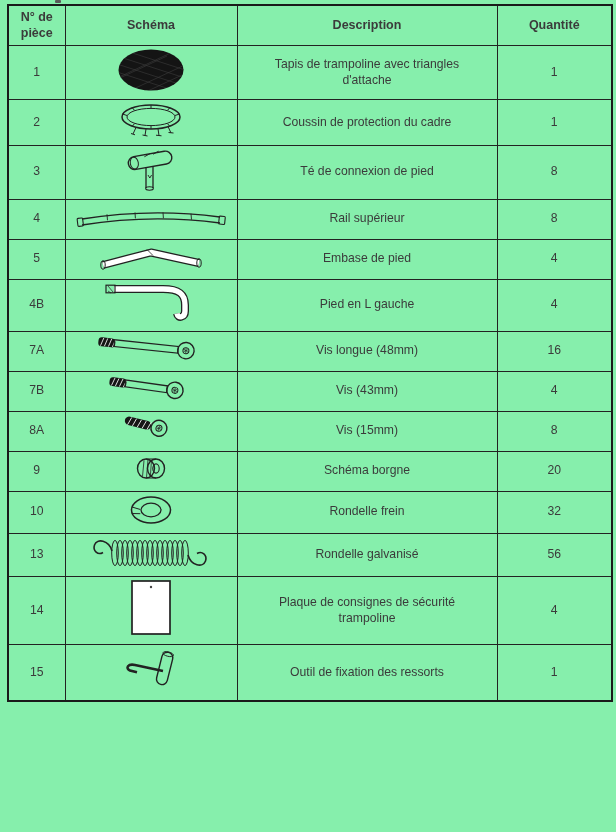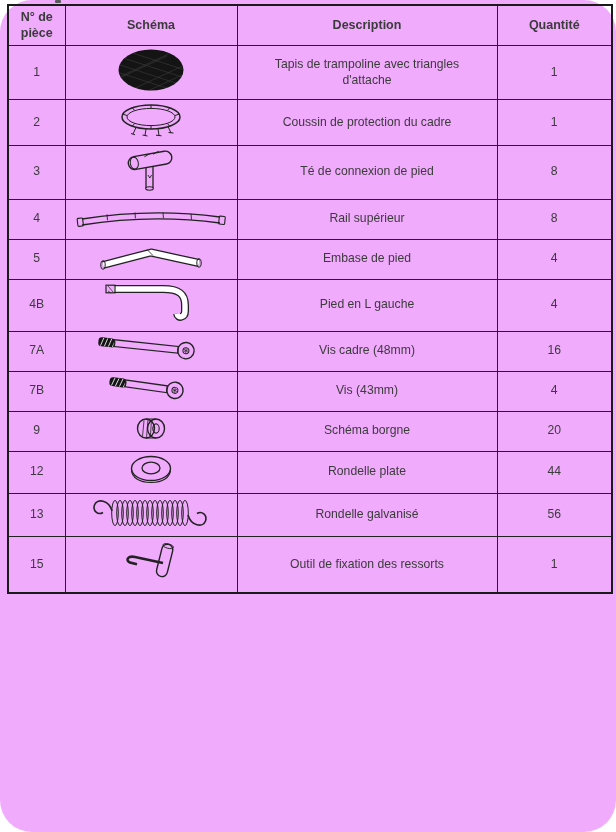--- a/index.html
+++ b/index.html
@@ -1,17 +1,17 @@
 <!DOCTYPE html>
 <html><head>
 <meta charset="utf-8">
 <style>
   html,body { margin:0; padding:0; background:#ffffff; }
   body { width:616px; height:832px; font-family:"Liberation Sans", sans-serif; position:relative; overflow:hidden; }
-  .sheet { position:absolute; inset:0; background:#f0abfc;border-radius:32px; }
+  .sheet { position:absolute; inset:0; background:#86efac; }
   .frag { position:absolute; left:55px; top:0; width:6px; height:3px; background:#5a5a5a; border-radius:1px; }
   table.parts { position:absolute; left:7px; top:4px; width:604px; border-collapse:collapse; table-layout:fixed; border:2px solid #1a1a1a; }
   th, td { border:1.5px solid #222222; text-align:center; vertical-align:middle; color:#3b3b3b; }
   th { font-size:12.5px; font-weight:bold; padding:4px 2px; line-height:1.25; height:30px; }
   td { font-size:12.2px; line-height:1.3; padding:2px 4px; height:35px; }
   td.c-desc { padding:2px 20px;text-align:center; }
   .icon { display:inline-block; line-height:0; }
   .icon svg { display:block; }
   .s { stroke:#222; fill:none; }
 </style>
@@ -129,67 +129,81 @@
     <td><span class="icon"><svg width="110" height="28" viewBox="0 0 110 28">
       <g transform="rotate(6 55 13)">
         <rect x="2" y="7.5" width="17" height="9" rx="3.5" fill="#161616"></rect>
         <path d="M7,8 l-2.5,8 M11,8 l-2.5,8 M15,8 l-2.5,8 M19,8 l-2.5,8" stroke="#fff" stroke-width="0.8"></path>
         <rect class="s" x="18" y="8.6" width="64" height="6.8" fill="#fff" stroke-width="1.2"></rect>
         <circle class="s" cx="90" cy="12" r="8.2" fill="#fff" stroke-width="1.4"></circle>
         <circle class="s" cx="90" cy="12" r="3" stroke-width="1"></circle>
         <path class="s" d="M90,9.6 v4.8 M87.9,10.8 l4.2,2.4 M92.1,10.8 l-4.2,2.4" stroke-width="0.7"></path>
       </g>
               </svg></span></td>
-    <td class="c-desc">Vis cadre (48mm)</td>
+    <td class="c-desc">Vis longue (48mm)</td>
     <td>16</td>
   </tr>
 
   <tr>
     <td>7B</td>
     <td><span class="icon"><svg width="88" height="28" viewBox="0 0 88 28">
       <g transform="rotate(8 44 13)">
         <rect x="2" y="7.5" width="17" height="9" rx="3.5" fill="#161616"></rect>
         <path d="M7,8 l-2.5,8 M11,8 l-2.5,8 M15,8 l-2.5,8 M19,8 l-2.5,8" stroke="#fff" stroke-width="0.8"></path>
         <rect class="s" x="18" y="8.6" width="42" height="6.8" fill="#fff" stroke-width="1.2"></rect>
         <circle class="s" cx="68" cy="12" r="8.2" fill="#fff" stroke-width="1.4"></circle>
         <circle class="s" cx="68" cy="12" r="3" stroke-width="1"></circle>
         <path class="s" d="M68,9.6 v4.8 M65.9,10.8 l4.2,2.4 M70.1,10.8 l-4.2,2.4" stroke-width="0.7"></path>
       </g>
               </svg></span></td>
     <td class="c-desc">Vis (43mm)</td>
     <td>4</td>
   </tr>
 
+  <tr>
+    <td>8A</td>
+    <td><span class="icon"><svg width="58" height="30" viewBox="0 0 58 30">
+      <g transform="rotate(14 29 13)">
+        <rect x="2" y="8" width="27" height="8.6" rx="4.3" fill="#161616"></rect>
+        <path d="M8,8.4 l-2.3,8 M13,8.4 l-2.3,8 M18,8.4 l-2.3,8 M23,8.4 l-2.3,8 M28,8.4 l-2.3,8" stroke="#fff" stroke-width="0.8"></path>
+        <circle class="s" cx="37" cy="12.3" r="8" fill="#fff" stroke-width="1.4"></circle>
+        <circle class="s" cx="37" cy="12.3" r="3" stroke-width="1"></circle>
+        <path class="s" d="M37,9.9 v4.8 M34.9,11.1 l4.2,2.4 M39.1,11.1 l-4.2,2.4" stroke-width="0.7"></path>
+      </g>
+              </svg></span></td>
+    <td class="c-desc">Vis (15mm)</td>
+    <td>8</td>
+  </tr>
 
 
   <tr>
     <td>9</td>
     <td><span class="icon"><svg width="32" height="27" viewBox="0 0 32 27">
       <ellipse class="s" cx="11" cy="13.5" rx="8.5" ry="9.5" fill="#fff" stroke-width="1.4"></ellipse>
       <path class="s" d="M9,5.5 l-1.5,16 M13,4.5 l-1.5,18 M16.5,5 l-1.2,17" stroke-width="0.8"></path>
       <path class="s" d="M11,4 L21,4 M11,23 L21,23" stroke-width="1.2"></path>
       <ellipse class="s" cx="21" cy="13.5" rx="8.5" ry="9.5" fill="#fff" stroke-width="1.4"></ellipse>
       <ellipse class="s" cx="21" cy="13.5" rx="3.2" ry="4.6" stroke-width="1.1"></ellipse>
               </svg></span></td>
     <td class="c-desc">Schéma borgne</td>
     <td>20</td>
   </tr>
 
-
-
-  <tr>
-    <td>12</td>
+  <tr>
+    <td>10</td>
     <td><span class="icon"><svg width="46" height="32" viewBox="0 0 46 32">
-      <ellipse class="s" cx="23" cy="14.5" rx="19.5" ry="12" fill="#fff" stroke-width="1.4"></ellipse>
-      <path class="s" d="M3.5,16 C4,23.5 11,28.5 23,28.5 C35,28.5 42,23.5 42.5,16" stroke-width="1.2"></path>
-      <ellipse class="s" cx="23" cy="14" rx="9" ry="5.8" stroke-width="1.3"></ellipse>
-              </svg></span></td>
-    <td class="c-desc">Rondelle plate</td>
-    <td>44</td>
-  </tr>
+      <ellipse class="s" cx="23" cy="16" rx="19.5" ry="13" fill="#fff" stroke-width="1.5"></ellipse>
+      <ellipse class="s" cx="23" cy="16" rx="10" ry="6.8" stroke-width="1.3"></ellipse>
+      <path class="s" d="M4,13 l8,2.4 M3.8,19.5 l8.5,0.2" stroke-width="1"></path>
+              </svg></span></td>
+    <td class="c-desc">Rondelle frein</td>
+    <td>32</td>
+  </tr>
+
+
 
   <tr>
     <td>13</td>
     <td><span class="icon"><svg width="124" height="34" viewBox="0 0 124 34">
       <g class="s" stroke-width="1">
         <ellipse cx="26" cy="17" rx="3.3" ry="12.6"></ellipse>
                   <ellipse cx="31" cy="17" rx="3.3" ry="12.6"></ellipse>
                   <ellipse cx="36" cy="17" rx="3.3" ry="12.6"></ellipse>
                   <ellipse cx="41" cy="17" rx="3.3" ry="12.6"></ellipse>
                   <ellipse cx="46" cy="17" rx="3.3" ry="12.6"></ellipse>
@@ -204,20 +218,29 @@
                   <ellipse cx="91" cy="17" rx="3.3" ry="12.6"></ellipse>
                   <ellipse cx="96" cy="17" rx="3.3" ry="12.6"></ellipse>
       </g>
       <path class="s" d="M23,15 C20,4 8,2 5.5,9 C3.5,15 9,19.5 14,16.5" stroke-width="1.6"></path>
       <path class="s" d="M99,19 C102,30 114,32 116.5,25 C118.5,19 113,14.5 108,17.5" stroke-width="1.6"></path>
               </svg></span></td>
     <td class="c-desc">Rondelle galvanisé</td>
     <td>56</td>
   </tr>
 
+  <tr>
+    <td>14</td>
+    <td><span class="icon"><svg width="42" height="58" viewBox="0 0 42 58">
+      <rect x="2" y="2" width="38" height="53" fill="#fff" stroke="#222" stroke-width="1.7"></rect>
+      <circle cx="21" cy="8" r="1.2" fill="#444"></circle>
+              </svg></span></td>
+    <td class="c-desc">Plaque de consignes de sécurité trampoline</td>
+    <td>4</td>
+  </tr>
 
   <tr>
     <td>15</td>
     <td><span class="icon"><svg width="64" height="46" viewBox="0 0 64 46">
       <path class="s" d="M44,24 L16,18 C9,16.5 6,21 11,23.5 L18,25.2" stroke-width="2.6"></path>
       <g transform="rotate(14 46 22)">
         <rect class="s" x="40" y="5" width="11" height="33" rx="5.5" fill="#fff" stroke-width="1.4"></rect>
         <ellipse class="s" cx="45.5" cy="6.8" rx="5.4" ry="2.2" stroke-width="0.9"></ellipse>
       </g>
               </svg></span></td>

